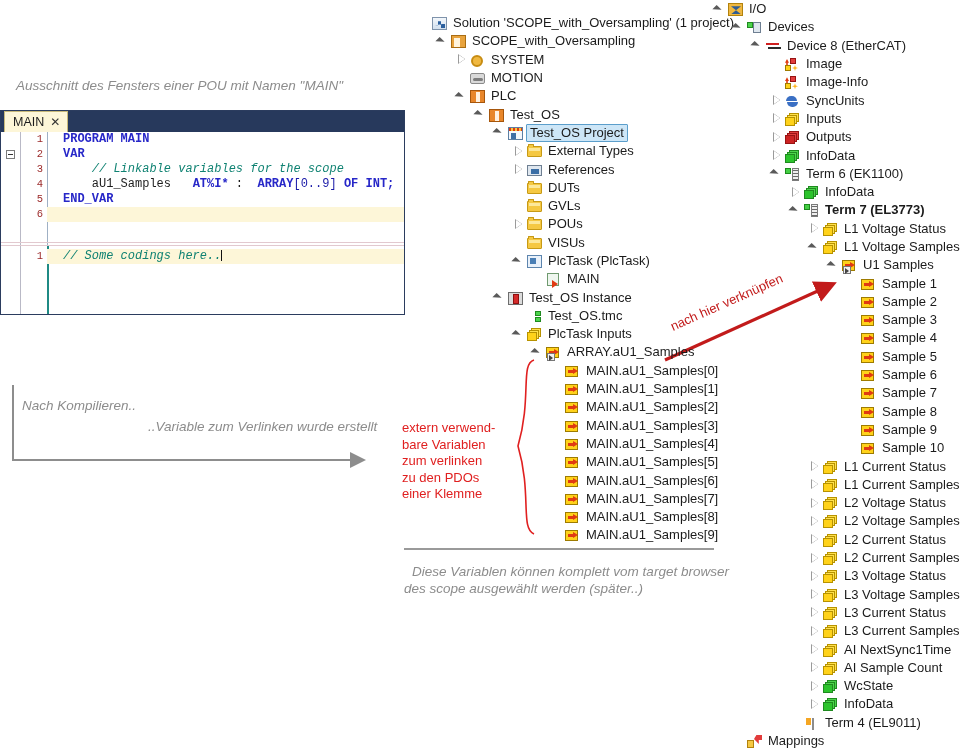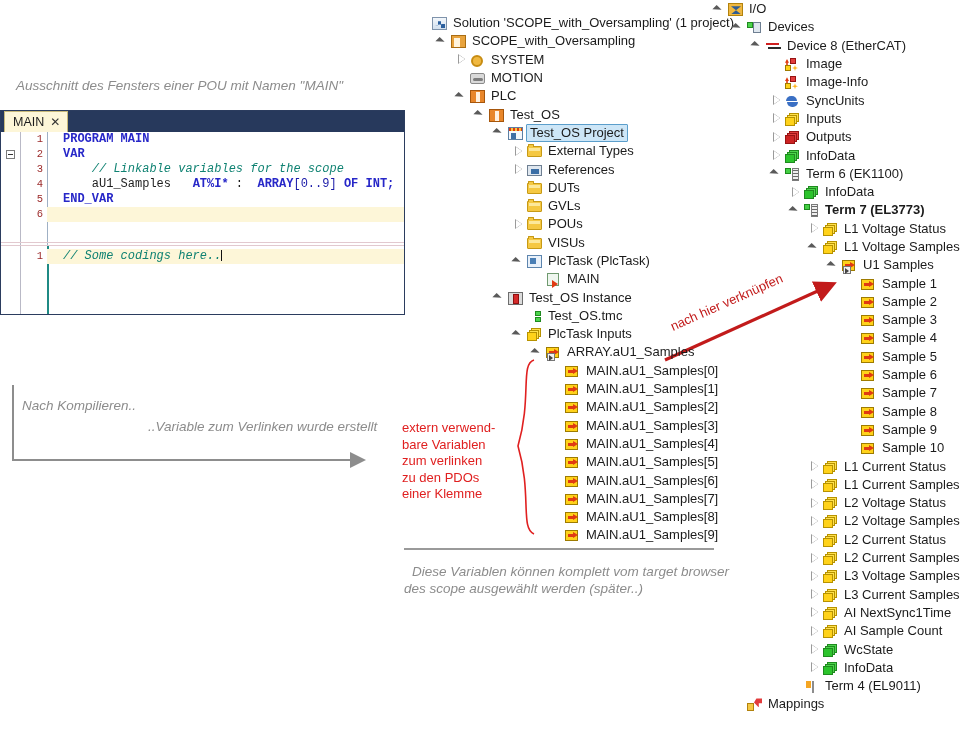--- a/index.html
+++ b/index.html
@@ -905,31 +905,53 @@
     </div>
     <div class="trow" style="padding-left: 95px;">
       <span class="exp closed"></span>
       <span class="ico">
         <span class="ic-stack">
           <i></i>
           <i></i>
           <i></i>
         </span>
       </span>
+      <span class="lbl">L3 Voltage Status</span>
+    </div>
+    <div class="trow" style="padding-left: 95px;">
+      <span class="exp closed"></span>
+      <span class="ico">
+        <span class="ic-stack">
+          <i></i>
+          <i></i>
+          <i></i>
+        </span>
+      </span>
       <span class="lbl">L3 Voltage Samples</span>
     </div>
     <div class="trow" style="padding-left: 95px;">
       <span class="exp closed"></span>
       <span class="ico">
         <span class="ic-stack">
           <i></i>
           <i></i>
           <i></i>
         </span>
       </span>
+      <span class="lbl">L3 Current Status</span>
+    </div>
+    <div class="trow" style="padding-left: 95px;">
+      <span class="exp closed"></span>
+      <span class="ico">
+        <span class="ic-stack">
+          <i></i>
+          <i></i>
+          <i></i>
+        </span>
+      </span>
       <span class="lbl">L3 Current Samples</span>
     </div>
     <div class="trow" style="padding-left: 95px;">
       <span class="exp closed"></span>
       <span class="ico">
         <span class="ic-stack">
           <i></i>
           <i></i>
           <i></i>
         </span>

